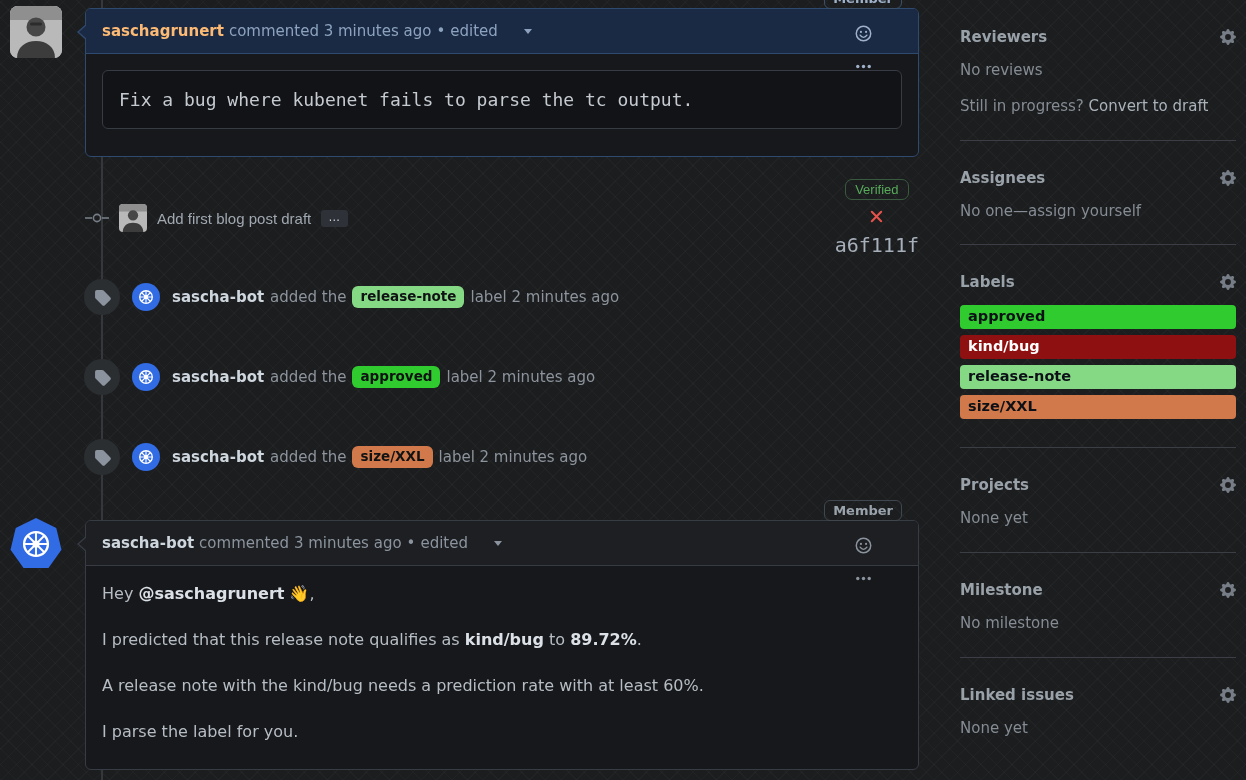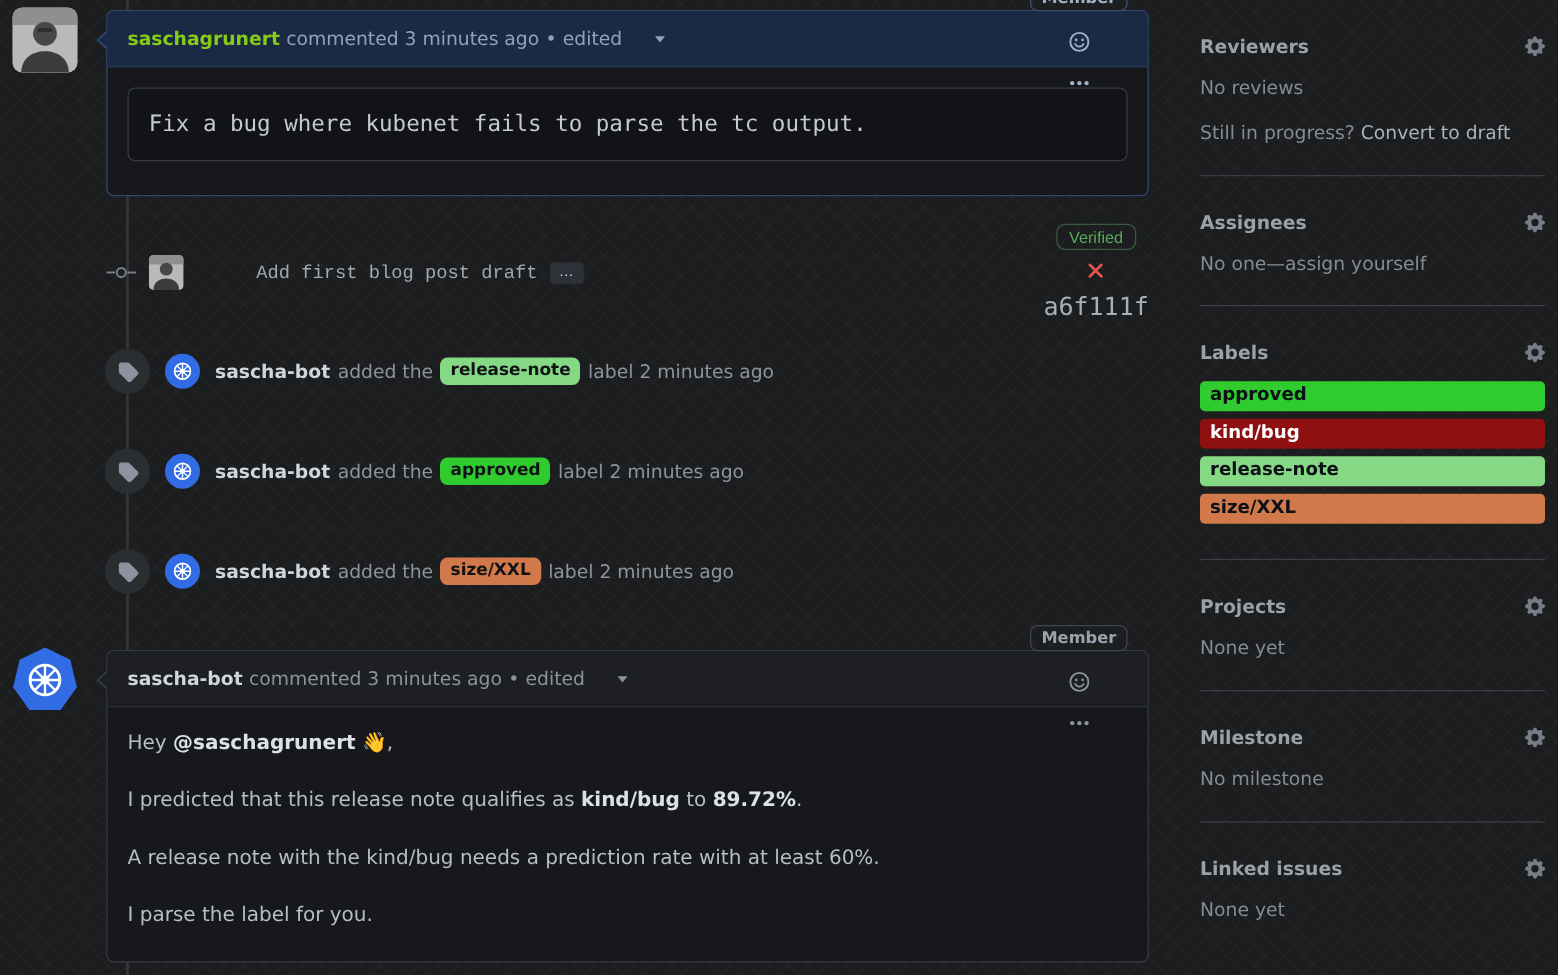--- a/index.html
+++ b/index.html
@@ -30,21 +30,21 @@
 
   
   .comment{ position:absolute; left:85px; width:834px; border-radius:6px; background:#17181b; }
   .comment-1{ top:8px; height:149px; border:1px solid #2e4a6e; }
   .comment-2{ top:520px; height:250px; border:1px solid #363b44; }
   .c-header{ height:45px; display:flex; align-items:center; gap:5px; padding:0 16px;
     border-radius:5px 5px 0 0; font-size:15px; position:relative; }
   .comment-1 .c-header{ background:#1b2a44; border-bottom:1px solid #2e4a6e; color:#8ca3bf; }
   .comment-2 .c-header{ background:#1d1f23; border-bottom:1px solid #363b44; color:#8b949e; }
   .c-header .author{ font-weight:bold; text-decoration:none; }
-  .comment-1 .author{ color:#84cc16; }
+  .comment-1 .author{ color:#fdba74; }
   .comment-2 .author{ color:#ced6de; }
   .caret-down{ display:inline-block; width:0; height:0; border-left:4px solid transparent;
     border-right:4px solid transparent; border-top:5px solid currentColor; margin-left:2px; }
   .header-right{ margin-left:auto; display:flex; align-items:center; gap:16px;flex-direction:column; }
   .badge-member{ font-size:13px; font-weight:bold; padding:2px 8px; border-radius:6px; }
   .comment-1 .badge-member{ color:#9fb2ca; border:1px solid #3b5068; }
   .comment-2 .badge-member{ color:#9aa3ac; border:1px solid #40464e; }
   .icon-btn{ background:none; border:none; cursor:pointer; display:flex; align-items:center; color:inherit;gap:24px; }
   
   .comment::before{ content:""; position:absolute; top:15px; left:-9px;
@@ -61,22 +61,22 @@
     padding:18px 16px; font-family:"DejaVu Sans Mono","Liberation Mono",monospace;
     font-size:18px; color:#c5cad1; white-space:pre; }
   .c-body p{ margin:0 0 22px; line-height:1.5; }
   .c-body p:last-child{ margin-bottom:0; }
   .c-body strong{ color:#dbe1e7; }
   .mention{ font-weight:bold; color:#dbe1e7; text-decoration:none; }
 
   
   .commit-row{ position:absolute; left:85px; top:200px; width:834px; height:36px;
     display:flex; align-items:center; gap:10px; font-size:15px; color:#9aa2ab; }
-  .commit-msg{ font-family:Liberation Mono, monospace; color:#a0a8b0;
-    text-decoration:none;margin-left:48px; }
+  .commit-msg{ font-family:Liberation Sans, sans-serif; color:#a0a8b0;
+    text-decoration:none; }
   .expand-btn{ background:#2e3238; border:none; border-radius:3px; color:#cdd3da;
     font-size:12px; line-height:13px; padding:1px 7px 3px; cursor:pointer; letter-spacing:1px; }
   .commit-right{ margin-left:auto; display:flex; align-items:center; gap:9px;flex-direction:column; }
   .badge-verified{ font-size:13px; color:#57ab5a; border:1px solid #3a5a40; border-radius:7px;
     padding:2px 9px; background:none; cursor:pointer; }
   .sha{ font-family:"DejaVu Sans Mono","Liberation Mono",monospace; font-size:20px;
     color:#a7b0ba; text-decoration:none; }
 
   
   .event{ position:absolute; left:84px; width:836px; height:36px;

